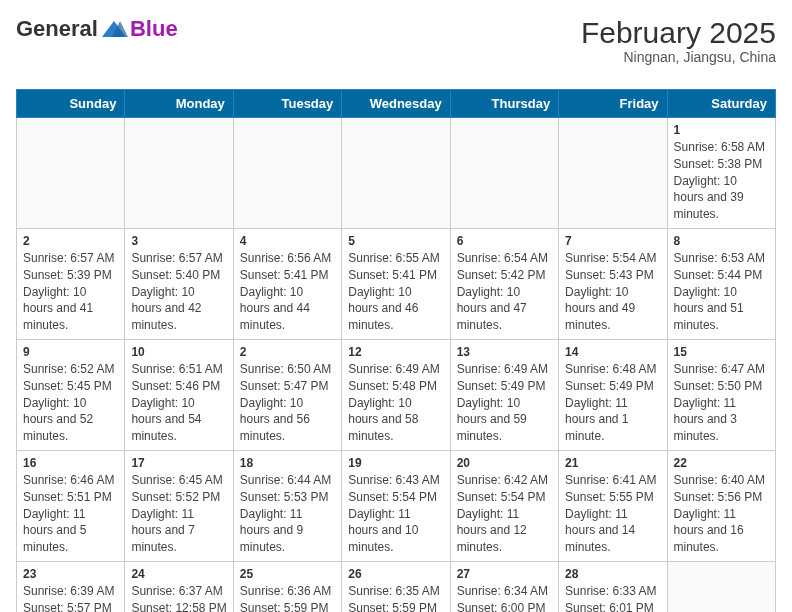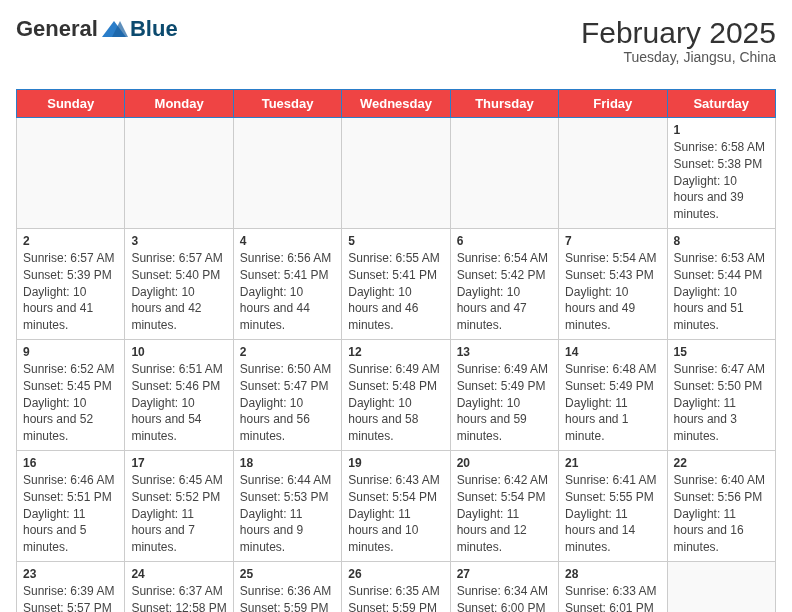--- a/index.html
+++ b/index.html
@@ -22,21 +22,21 @@
       align-items: flex-start;
     }
     .logo-text {
       display: flex;
       align-items: center;
       font-size: 22px;
       font-weight: bold;
       color: #333;
     }
     .logo-general { color: #333; }
-    .logo-blue { color: #0c4a6e; }
+    .logo-blue { color: #a21caf; }
     .logo-icon {
       width: 28px;
       height: 20px;
       margin: 0 2px;
     }
     .title-area {
       text-align: right;
     }
     .month-title {
       font-size: 30px;
@@ -47,23 +47,23 @@
     .subtitle {
       font-size: 14px;
       color: #555;
     }
     .calendar {
       width: 100%;
       border-collapse: collapse;
       border: 1px solid #ccc;
     }
     .calendar th {
-      background-color: #ef4444;
+      background-color: #0369a1;
       color: #fff;
-      text-align: center;
+      text-align: right;
       padding: 6px 8px;
       font-size: 13px;
       font-weight: bold;
       border: 1px solid #2a7dc9;
     }
     .calendar td {
       vertical-align: top;
       padding: 5px 6px;
       border: 1px solid #ccc;
       width: calc(100% / 7);
@@ -99,21 +99,21 @@
       <span class="logo-general">General</span>
       <svg class="logo-icon" viewBox="0 0 28 20" xmlns="http://www.w3.org/2000/svg">
         <polygon points="14,2 26,18 2,18" fill="#2a7dc9"></polygon>
         <polygon points="20,2 28,18 12,18" fill="#1a5fa0" opacity="0.7"></polygon>
       </svg>
       <span class="logo-blue">Blue</span>
     </div>
   </div>
   <div class="title-area">
     <div class="month-title">February 2025</div>
-    <div class="subtitle">Tuesday, Jiangsu, China</div>
+    <div class="subtitle">Ningnan, Jiangsu, China</div>
   </div>
 </div>
 
 <table class="calendar">
   <thead>
     <tr>
     <th>Sunday</th>
         <th>Monday</th>
         <th>Tuesday</th>
         <th>Wednesday</th>

